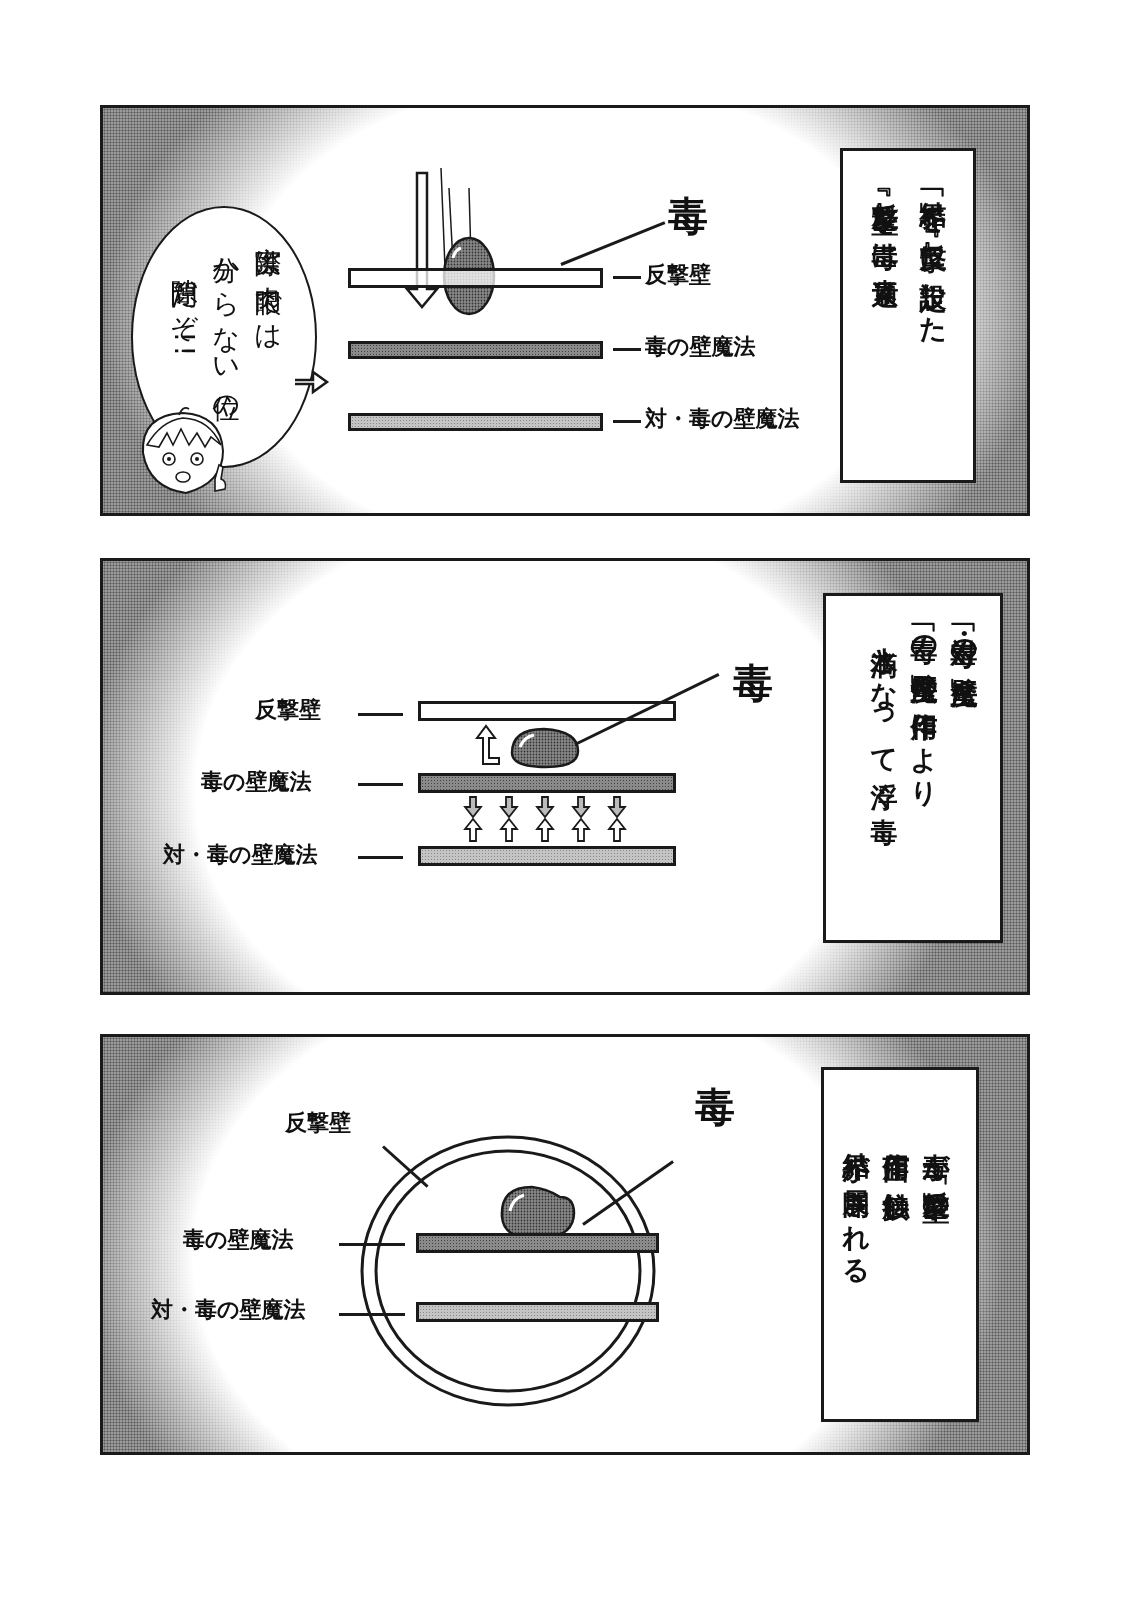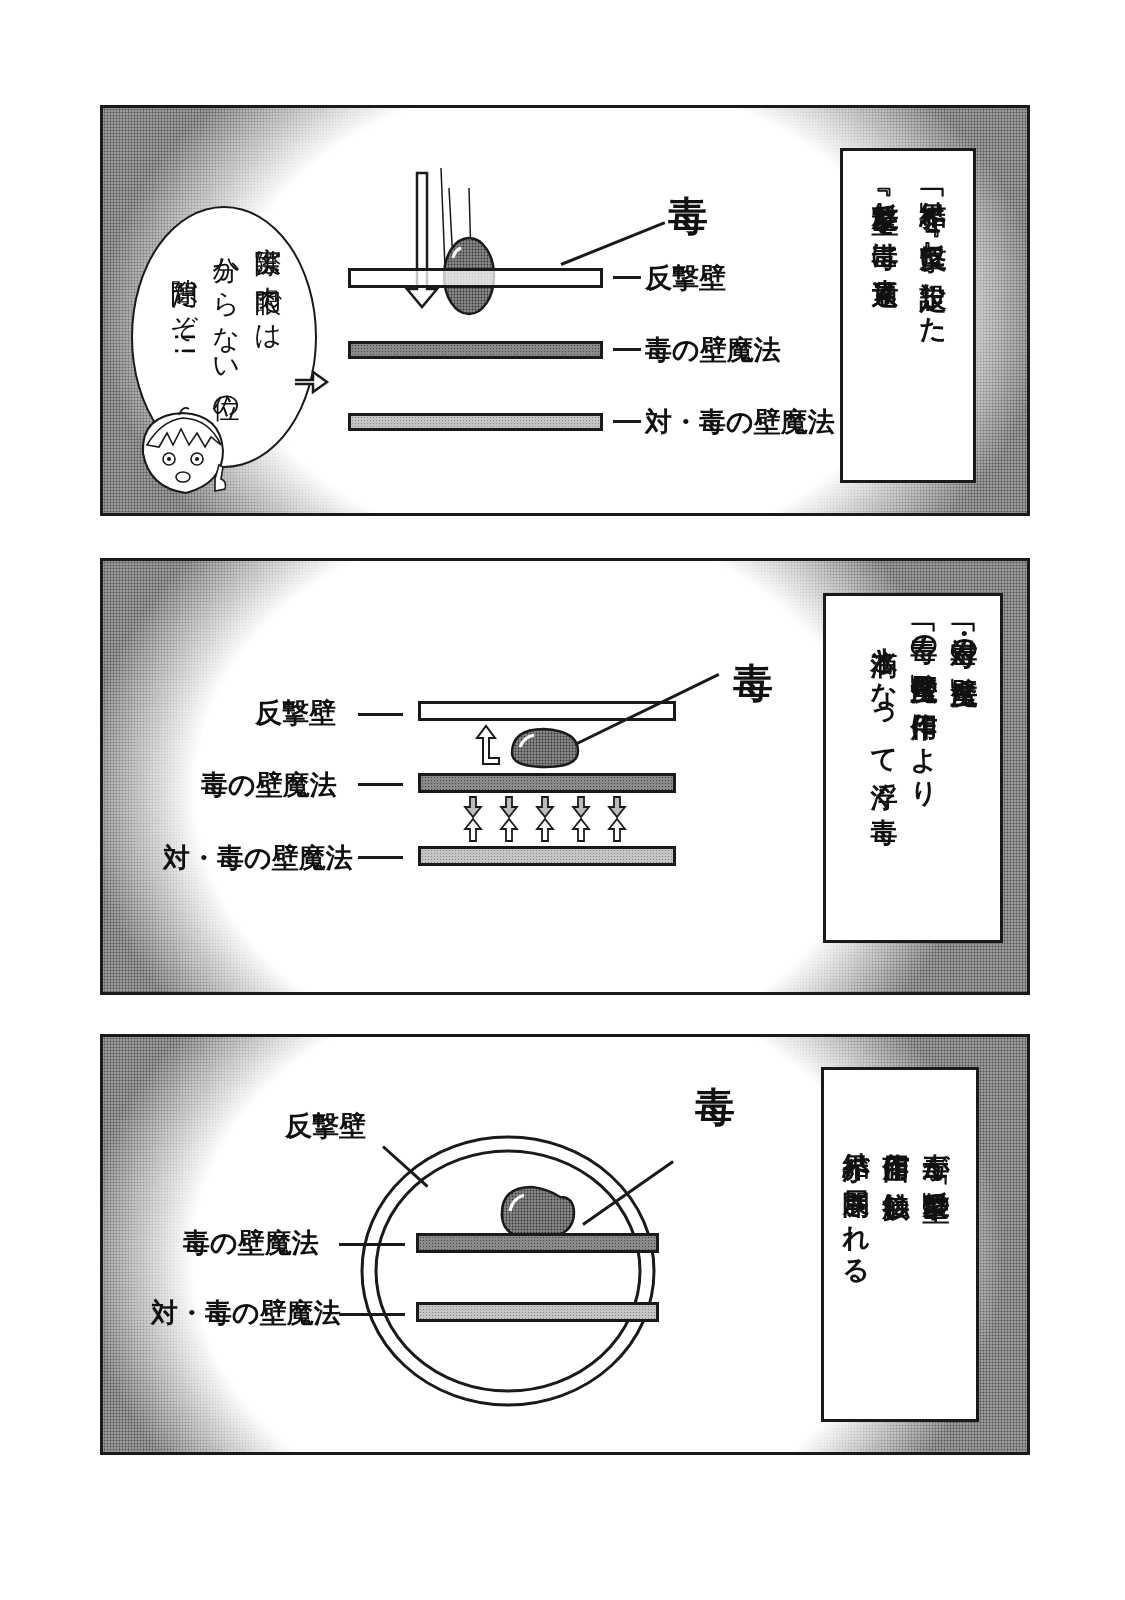--- a/index.html
+++ b/index.html
@@ -6,21 +6,21 @@
   body { width: 1125px; height: 1600px; position: relative; overflow: hidden;
          font-family: "DejaVu Sans", sans-serif; color: #111; }
   .panel { position: absolute; border: 3px solid #1a1a1a; box-sizing: border-box; overflow: hidden;
            background-color: #9a9a9a;
            background-image: radial-gradient(#5a5a5a 0.9px, transparent 1.1px);
            background-size: 3px 3px; }
   .glow { position: absolute; inset: 0; }
   .caption-box { position: absolute; background: #fff; border: 3px solid #1a1a1a; box-sizing: border-box; }
   .vcol { position: absolute; top: 0; writing-mode: vertical-rl; font-weight: bold; font-size: 27px;
           line-height: 1; letter-spacing: 2px; color: #111; }
-  .label { position: absolute; font-weight: bold; font-size: 27px; color: #111; white-space: nowrap; line-height: 1; }
+  .label { position: absolute; font-weight: bold; font-size: 22px; color: #111; white-space: nowrap; line-height: 1; }
   .label.big { font-size: 40px; }
   .bar { position: absolute; border: 3px solid #1a1a1a; box-sizing: border-box; }
   .bar.white { background: #fff; }
   .bar.dark { background-color: #8a8a8a; background-image: radial-gradient(#444 0.8px, transparent 1px); background-size: 3px 3px; }
   .bar.light { background-color: #c4c4c4; background-image: radial-gradient(#888 0.7px, transparent 1px); background-size: 3px 3px; }
   .line { position: absolute; height: 3px; background: #1a1a1a; transform-origin: 0 50%; }
   .balloon { position: absolute; background: #fff; border: 2.5px solid #1a1a1a; border-radius: 50%; box-sizing: border-box; }
   .hand { position: absolute; writing-mode: vertical-rl; font-size: 27px; line-height: 1.25; letter-spacing: 3px; color: #111; font-family: "DejaVu Sans", sans-serif; }
   svg { position: absolute; overflow: visible; }
 </style>

